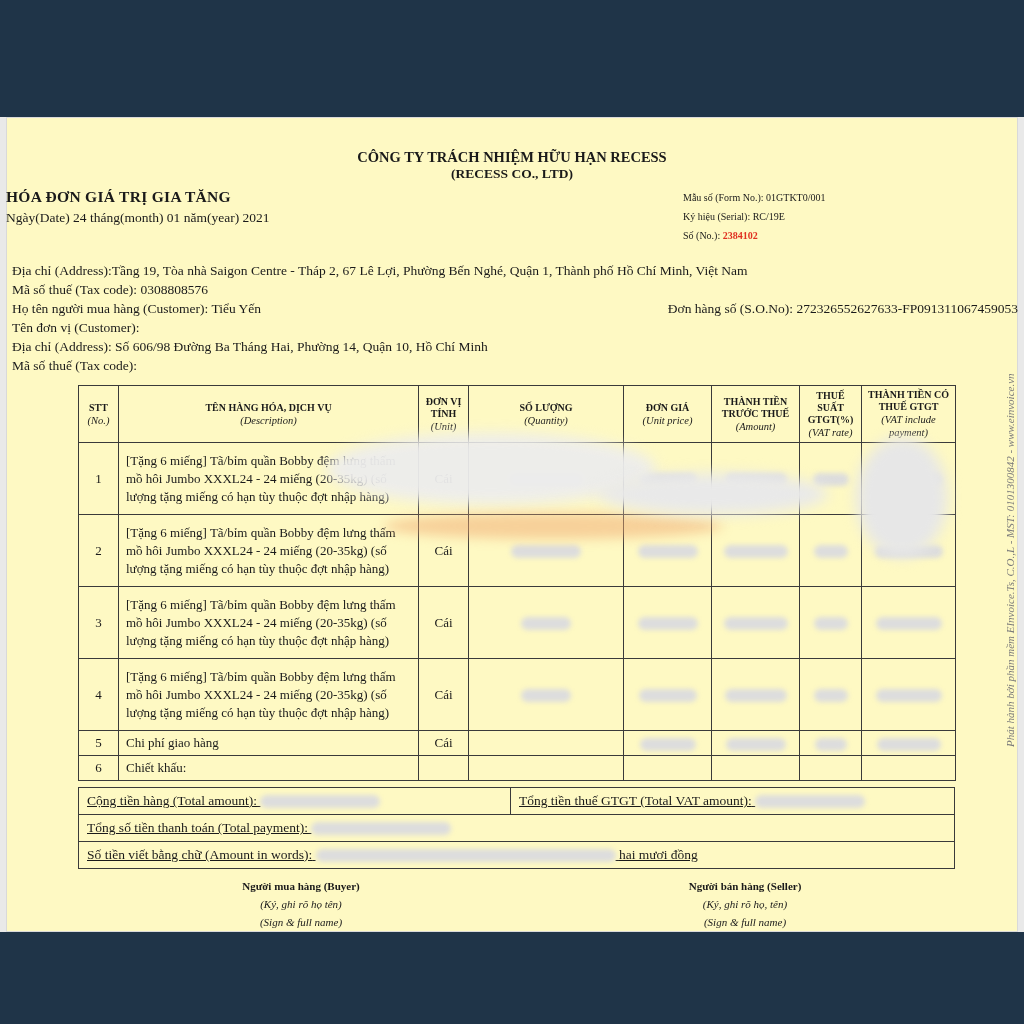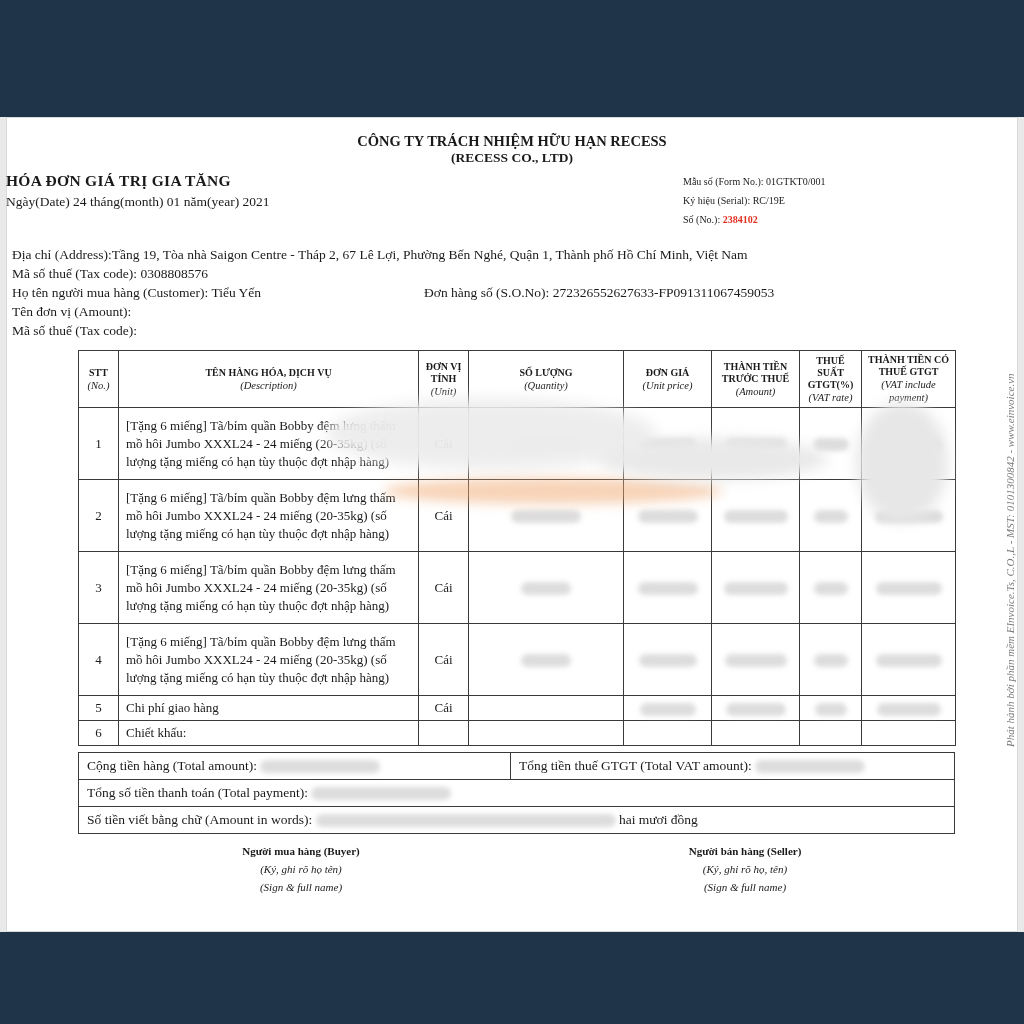--- a/index.html
+++ b/index.html
@@ -2,36 +2,36 @@
 <html><head>
 <meta charset="utf-8">
 <style>
   * { margin:0; padding:0; box-sizing:border-box; }
   body { font-family: "Liberation Serif", "DejaVu Serif", serif; color:#1a1a1a; background:#1f3448; }
   .screen { position:relative; width:1024px; height:1024px; overflow:hidden; background:#1f3448; }
   .bar { width:1024px; background:#1f3448; }
   .bar.top { height:117px; }
   .bar.bottom { height:92px; }
   .mid { width:1024px; height:815px; background:#e9e9e9; }
-  .page { position:relative; margin:0 6px; width:1012px; height:815px; background:#ffffff; padding-top:16px; overflow:hidden; box-shadow: inset 0 0 0 1px #d9d9d9; }
+  .page { position:relative; margin:0 6px; width:1012px; height:815px; background:#fef9c3; padding-top:32px; overflow:hidden; box-shadow: inset 0 0 0 1px #d9d9d9; }
 
   .company { text-align:center; }
   .company-name { font-weight:bold; font-size:14.5px; }
   .company-short { font-weight:bold; font-size:13.5px; margin-top:0; }
 
   .head-row { display:flex; margin-top:6px; }
   .head-left { flex:1; text-align:left; }
   .inv-title { font-weight:bold; font-size:15.5px; letter-spacing:.3px; }
   .inv-date { font-size:13.5px; margin-top:4px; }
   .head-right { width:335px; font-size:10px; line-height:19px; padding-right:8px; }
   .inv-no { color:#e03020; font-weight:bold; }
 
   .info { margin-top:16px; }
   .line { font-size:13.5px; line-height:19px; padding-left:6px; white-space:nowrap; }
-  .cust-row { display:flex; }
+  .cust-row { display:flex;justify-content:space-between; }
   .cust-left { width:412px; }
 
   .table-wrap { position:relative; margin:10px 0 0 72px; width:877px; }
   table { border-collapse:collapse; table-layout:fixed; width:877px; }
   th, td { border:1px solid #3a3a3a; vertical-align:middle; }
   th { padding:3px 2px; text-align:center; }
   .th-vn { font-weight:bold; font-size:10px; line-height:12px; }
   .th-en { font-style:italic; font-size:10.5px; font-weight:normal; line-height:13px; }
   td { font-size:13px; }
   .c-no { text-align:center; }
@@ -41,21 +41,21 @@
 
   .smudge { display:inline-block; height:13px; border-radius:7px; background:#dddddd; filter:blur(2.5px); vertical-align:middle; }
 
   .blob { position:absolute; border-radius:50%; pointer-events:none; }
   .blob1 { left:248px; top:48px; width:330px; height:72px; background:#ededed; filter:blur(7px); opacity:.95; }
   .blob2 { left:305px; top:128px; width:340px; height:26px; background:#f0a870; filter:blur(6px); opacity:.5; }
   .blob3 { left:520px; top:88px; width:230px; height:42px; background:#e9e9e9; filter:blur(7px); }
   .blob4 { left:778px; top:52px; width:92px; height:120px; background:#e7e7e7; filter:blur(7px); }
 
   .totals { margin:6px 0 0 72px; width:877px; border:1px solid #3a3a3a; font-size:13.5px; }
-  .tot-row { display:flex; border-top:1px solid #3a3a3a; }
+  .tot-row { display:flex; border-top:1px solid #3a3a3a;text-decoration:underline; }
   .tot-row:first-child { border-top:none; }
   .tot-cell { padding:3px 8px; line-height:20px; }
   .tot-left { width:432px; border-right:1px solid #3a3a3a; }
   .tot-right { flex:1; }
   .tot-full { width:100%; }
 
   .sig-row { display:flex; margin-top:8px; }
   .sig-block { text-align:center; font-size:11px; line-height:18px; }
   .sig-buyer { margin-left:130px; width:330px; }
   .sig-seller { margin-left:114px; width:330px; }
@@ -89,21 +89,22 @@
         </div>
       </div>
 
       <div class="info">
         <div class="line"><span>Địa chỉ (Address):</span><span>Tầng 19, Tòa nhà Saigon Centre - Tháp 2, 67 Lê Lợi, Phường Bến Nghé, Quận 1, Thành phố Hồ Chí Minh, Việt Nam</span></div>
         <div class="line"><span>Mã số thuế (Tax code):</span> <span>0308808576</span></div>
         <div class="line cust-row">
           <span class="cust-left"><span>Họ tên người mua hàng (Customer):</span> <span>Tiểu Yến</span></span>
           <span><span>Đơn hàng số (S.O.No):</span> <span>272326552627633-FP091311067459053</span></span>
         </div>
-        <div class="line">Tên đơn vị (Amount):</div>
+        <div class="line">Tên đơn vị (Customer):</div>
+        <div class="line"><span>Địa chỉ (Address):</span> <span>Số 606/98 Đường Ba Tháng Hai, Phường 14, Quận 10, Hồ Chí Minh</span></div>
         <div class="line">Mã số thuế (Tax code):</div>
       </div>
 
       <div class="table-wrap">
         <table>
           <colgroup>
             <col style="width:40px">
               <col style="width:300px">
               <col style="width:50px">
               <col style="width:155px">

